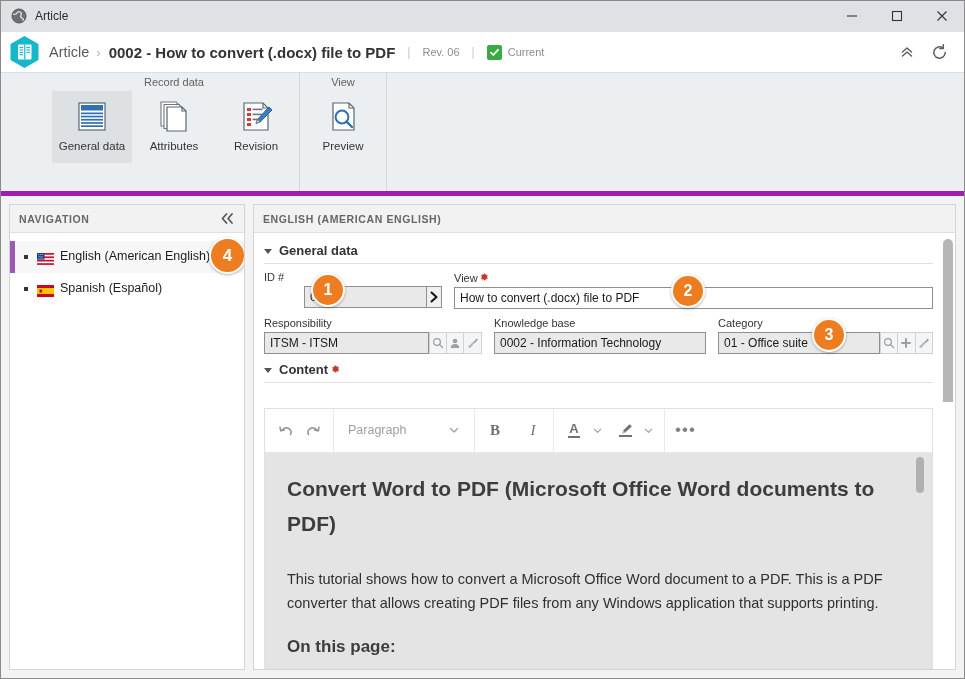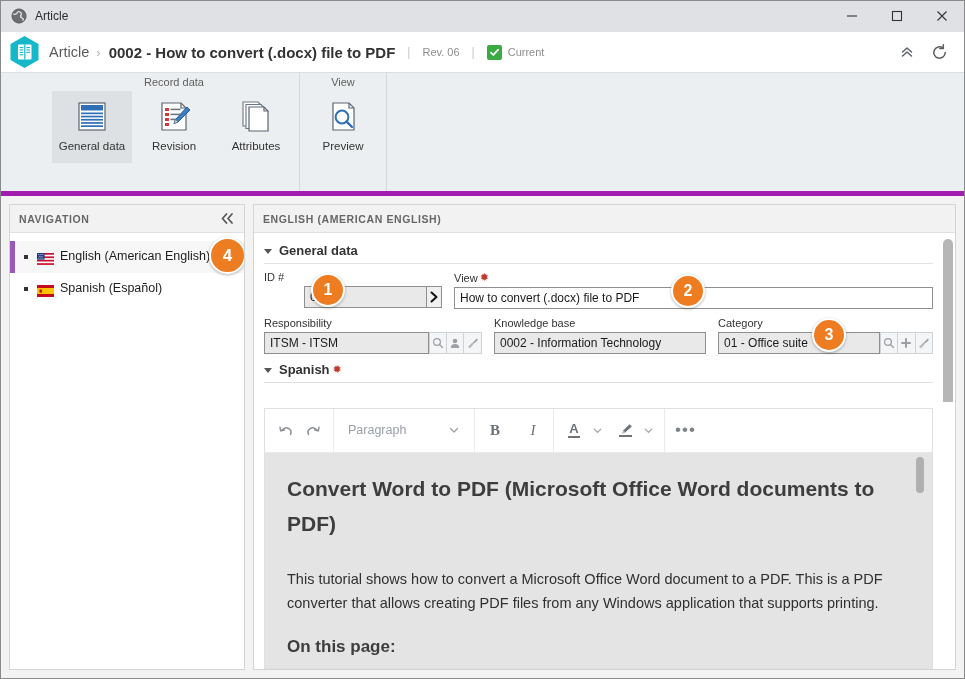--- a/index.html
+++ b/index.html
@@ -342,46 +342,46 @@
               <rect x="9" y="23.1" width="22" height="1.7" fill="#2f6fb5"></rect>
               <rect x="9" y="26.3" width="22" height="1.7" fill="#2f6fb5"></rect>
             </svg>
           </span>
           <span class="rb-label">General data</span>
         </div>
 
         <div class="ribbon-btn">
           <span class="rb-icon">
             <svg width="40" height="38" viewBox="0 0 40 38">
+              <path d="M7 3 H22 L26 7 V27 H7 Z" fill="#ffffff" stroke="#6b7682" stroke-width="1.1"></path>
+              <path d="M10 5.5 H25 L29 9.5 V29.5 H10 Z" fill="#ffffff" stroke="#6b7682" stroke-width="1.1"></path>
+              <path d="M13 8 H28 L32 12 V32 H13 Z" fill="#ffffff" stroke="#5a6472" stroke-width="1.2"></path>
+              <path d="M28 8 V12 H32" fill="none" stroke="#5a6472" stroke-width="1.2"></path>
+            </svg>
+          </span>
+          <span class="rb-label">Attributes</span>
+        </div>
+
+        <div class="ribbon-btn">
+          <span class="rb-icon">
+            <svg width="40" height="38" viewBox="0 0 40 38">
               <path d="M8 4 H27 L32 9 V31 H8 Z" fill="#ffffff" stroke="#5a6472" stroke-width="1.2"></path>
               <path d="M27 4 V9 H32" fill="none" stroke="#5a6472" stroke-width="1.2"></path>
               <rect x="11" y="9" width="4" height="3" fill="#cf3b3b"></rect>
               <rect x="16.5" y="9.6" width="10" height="1.6" fill="#6b7682"></rect>
               <rect x="11" y="14" width="4" height="3" fill="#cf3b3b"></rect>
               <rect x="16.5" y="14.6" width="10" height="1.6" fill="#6b7682"></rect>
               <rect x="11" y="19" width="4" height="3" fill="#cf3b3b"></rect>
               <rect x="16.5" y="19.6" width="8" height="1.6" fill="#6b7682"></rect>
               <rect x="11" y="24" width="4" height="3" fill="#cf3b3b"></rect>
               <path d="M33 8 L36 11 L24 23 L20 24.5 L21.5 20.5 Z" fill="#3a7fc1" stroke="#2c5f93" stroke-width="1"></path>
               <path d="M20 24.5 L21.5 20.5 L24 23 Z" fill="#d8d8d8" stroke="#6b7682" stroke-width="0.8"></path>
             </svg>
           </span>
           <span class="rb-label">Revision</span>
-        </div>
-
-        <div class="ribbon-btn">
-          <span class="rb-icon">
-            <svg width="40" height="38" viewBox="0 0 40 38">
-              <path d="M7 3 H22 L26 7 V27 H7 Z" fill="#ffffff" stroke="#6b7682" stroke-width="1.1"></path>
-              <path d="M10 5.5 H25 L29 9.5 V29.5 H10 Z" fill="#ffffff" stroke="#6b7682" stroke-width="1.1"></path>
-              <path d="M13 8 H28 L32 12 V32 H13 Z" fill="#ffffff" stroke="#5a6472" stroke-width="1.2"></path>
-              <path d="M28 8 V12 H32" fill="none" stroke="#5a6472" stroke-width="1.2"></path>
-            </svg>
-          </span>
-          <span class="rb-label">Attributes</span>
         </div>
 
       </div>
     </div>
 
     <div class="ribbon-group last">
       <div class="rg-label">View</div>
       <div class="rg-items">
         <div class="ribbon-btn">
           <span class="rb-icon">
@@ -557,21 +557,21 @@
               </span>
               <span style="position:absolute; left:94px; top:-14px; width:34px; height:34px; border-radius:50%; background:#ee7c20; border:2px solid #ffffff; color:#fff; font-size:16px; font-weight:bold; display:flex; align-items:center; justify-content:center; box-shadow:0 1px 3px rgba(0,0,0,.3);">
                 <span>3</span>
               </span>
             </div>
           </div>
         </div>
 
         <div class="section-head" style="margin-top:2px;">
           <span class="tri"></span>
-          <span class="section-title">Spanish</span>
+          <span class="section-title">Content</span>
           <span class="req-mark" style="margin-left:-4px;">✹</span>
         </div>
         <div class="section-rule"></div>
 
         <div class="vscroll" style="top:6px; height:178px;">
           <div class="vthumb" style="height:170px;"></div>
         </div>
       </div>
 
       <div class="editor-box">

